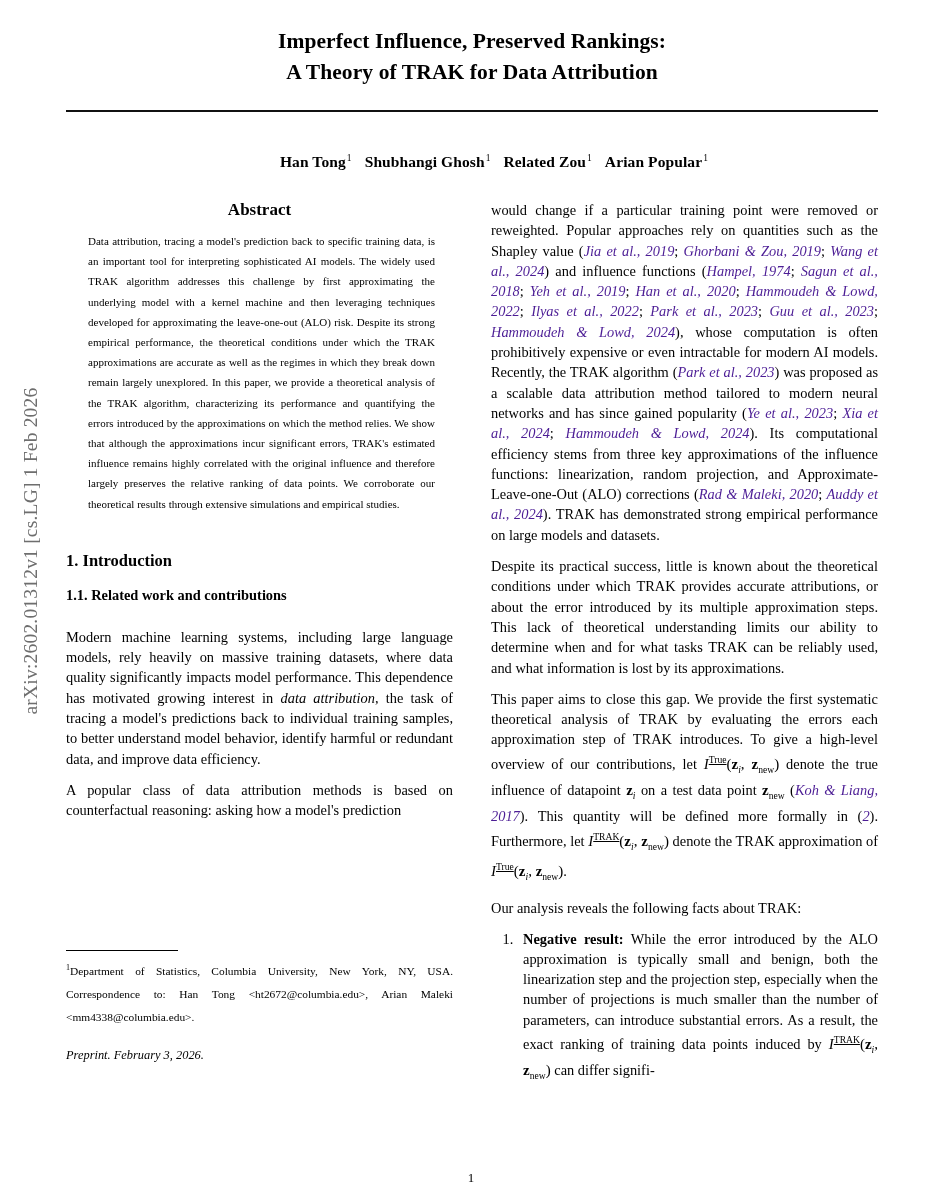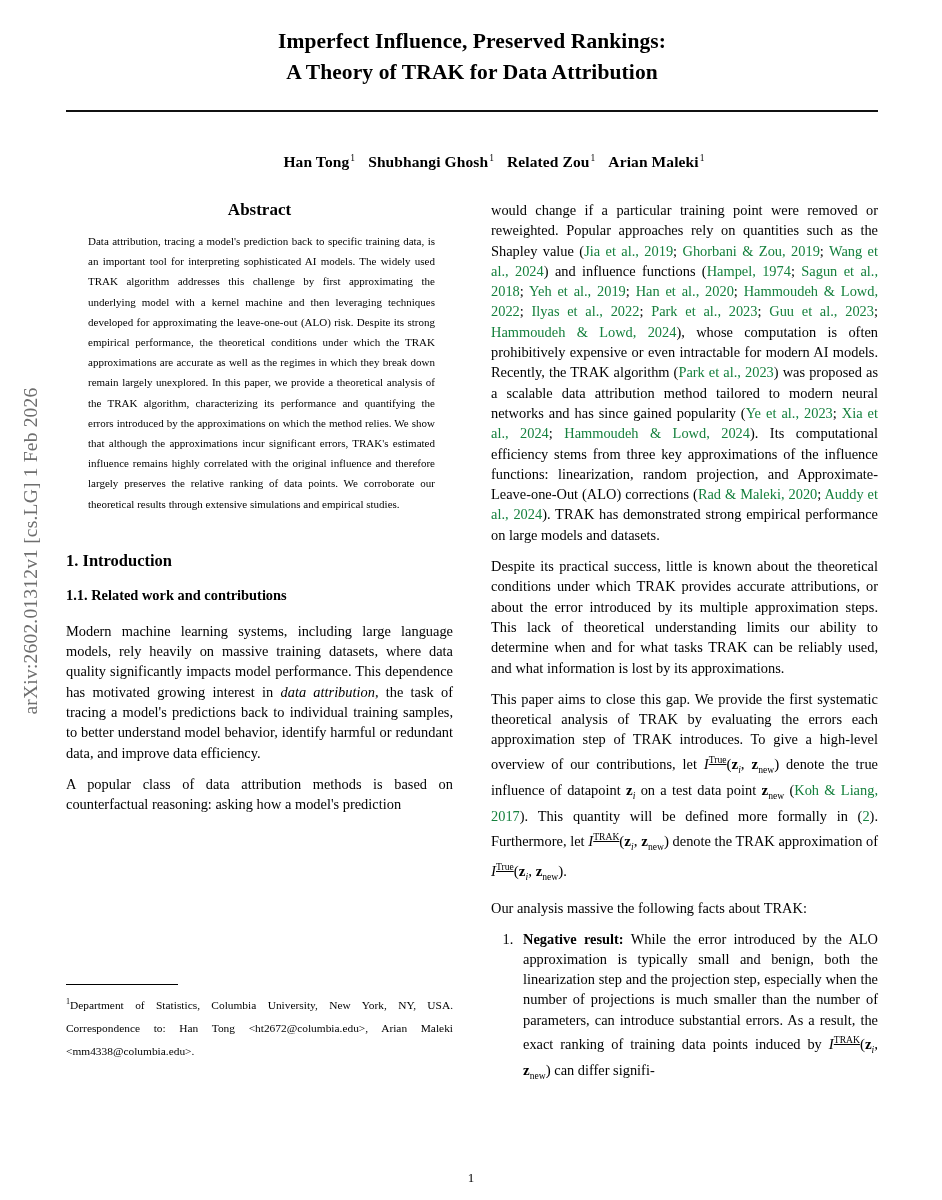--- a/index.html
+++ b/index.html
@@ -118,36 +118,36 @@
   
   h2.section-heading {
     font-size: 16.5px;
     font-weight: bold;
     margin: 36px 0 13px 0;
     line-height: 22px;
   }
   h3.subsection-heading {
     font-size: 14.4px;
     font-weight: bold;
-    margin: 0 0 16px 0;
+    margin: 0 0 22px 0;
     line-height: 20px;
   }
 
   
   p.body-par {
     font-size: 14.4px;
     line-height: 20.3px;
     text-align: justify;
     margin: 0 0 11px 0;
     hyphens: manual;
   }
   p.body-par.tight { margin-bottom: 10px; }
 
   .it { font-style: italic; }
-  .cite { color: #15803d; }
+  .cite { color: #4c1d95; font-style: italic; }
   .bold { font-weight: bold; }
 
   
   .mathcal {
     font-family: "Liberation Serif", "DejaVu Serif", serif;
     font-style: italic;
     font-size: 15px;
   }
   .mvec {
     font-weight: bold;
@@ -235,53 +235,54 @@
 
     <div class="title-block">
       <div class="paper-title">
         <span class="title-line1">Imperfect Influence, Preserved Rankings:</span>
         <span class="title-line2">A Theory of TRAK for Data Attribution</span>
       </div>
       <hr class="rule-top">
     </div>
 
     <div class="authors">
-      <span class="author"><span>Han Tong</span><sup>1</sup></span><span class="author"><span>Shubhangi Ghosh</span><sup>1</sup></span><span class="author"><span>Related Zou</span><sup>1</sup></span><span class="author"><span>Arian Maleki</span><sup>1</sup></span>
+      <span class="author"><span>Han Tong</span><sup>1</sup></span><span class="author"><span>Shubhangi Ghosh</span><sup>1</sup></span><span class="author"><span>Related Zou</span><sup>1</sup></span><span class="author"><span>Arian Popular</span><sup>1</sup></span>
     </div>
 
     <div class="columns">
 
       <div class="col col-left">
 
         <div class="abstract-heading">Abstract</div>
         <div class="abstract-body">Data attribution, tracing a model's prediction back to specific training data, is an important tool for interpreting sophisticated AI models. The widely used TRAK algorithm addresses this challenge by first approximating the underlying model with a kernel machine and then leveraging techniques developed for approximating the leave-one-out (ALO) risk. Despite its strong empirical performance, the theoretical conditions under which the TRAK approximations are accurate as well as the regimes in which they break down remain largely unexplored. In this paper, we provide a theoretical analysis of the TRAK algorithm, characterizing its performance and quantifying the errors introduced by the approximations on which the method relies. We show that although the approximations incur significant errors, TRAK's estimated influence remains highly correlated with the original influence and therefore largely preserves the relative ranking of data points. We corroborate our theoretical results through extensive simulations and empirical studies.</div>
 
         <h2 class="section-heading">1. Introduction</h2>
         <h3 class="subsection-heading">1.1. Related work and contributions</h3>
 
         <p class="body-par"><span>Modern machine learning systems, including large language models, rely heavily on massive training datasets, where data quality significantly impacts model performance. This dependence has motivated growing interest in </span><span class="it">data attribution</span><span>, the task of tracing a model's predictions back to individual training samples, to better understand model behavior, identify harmful or redundant data, and improve data efficiency.</span></p>
 
         <p class="body-par">A popular class of data attribution methods is based on counterfactual reasoning: asking how a model's prediction</p>
 
         <div class="footnote-area">
           <hr class="footnote-rule">
           <p class="footnote-text"><sup>1</sup><span>Department of Statistics, Columbia University, New York, NY, USA. Correspondence to: Han Tong &lt;ht2672@columbia.edu&gt;, Arian Maleki &lt;mm4338@columbia.edu&gt;.</span></p>
+          <div class="preprint-line">Preprint. February 3, 2026.</div>
         </div>
 
       </div>
 
       <div class="col col-right">
 
         <p class="body-par"><span>would change if a particular training point were removed or reweighted. Popular approaches rely on quantities such as the Shapley value (</span><span class="cite">Jia et al., 2019</span><span>; </span><span class="cite">Ghorbani &amp; Zou, 2019</span><span>; </span><span class="cite">Wang et al., 2024</span><span>) and influence functions (</span><span class="cite">Hampel, 1974</span><span>; </span><span class="cite">Sagun et al., 2018</span><span>; </span><span class="cite">Yeh et al., 2019</span><span>; </span><span class="cite">Han et al., 2020</span><span>; </span><span class="cite">Hammoudeh &amp; Lowd, 2022</span><span>; </span><span class="cite">Ilyas et al., 2022</span><span>; </span><span class="cite">Park et al., 2023</span><span>; </span><span class="cite">Guu et al., 2023</span><span>; </span><span class="cite">Hammoudeh &amp; Lowd, 2024</span><span>), whose computation is often prohibitively expensive or even intractable for modern AI models. Recently, the TRAK algorithm (</span><span class="cite">Park et al., 2023</span><span>) was proposed as a scalable data attribution method tailored to modern neural networks and has since gained popularity (</span><span class="cite">Ye et al., 2023</span><span>; </span><span class="cite">Xia et al., 2024</span><span>; </span><span class="cite">Hammoudeh &amp; Lowd, 2024</span><span>). Its computational efficiency stems from three key approximations of the influence functions: linearization, random projection, and Approximate-Leave-one-Out (ALO) corrections (</span><span class="cite">Rad &amp; Maleki, 2020</span><span>; </span><span class="cite">Auddy et al., 2024</span><span>). TRAK has demonstrated strong empirical performance on large models and datasets.</span></p>
 
         <p class="body-par">Despite its practical success, little is known about the theoretical conditions under which TRAK provides accurate attributions, or about the error introduced by its multiple approximation steps. This lack of theoretical understanding limits our ability to determine when and for what tasks TRAK can be reliably used, and what information is lost by its approximations.</p>
 
         <p class="body-par"><span>This paper aims to close this gap. We provide the first systematic theoretical analysis of TRAK by evaluating the errors each approximation step of TRAK introduces. To give a high-level overview of our contributions, let </span><span class="mathcal"><span>I</span><sup class="msup">True</sup><span class="mrm">(</span><span class="mvec">z</span><sub class="msub">i</sub><span class="mrm">, </span><span class="mvec">z</span><sub class="msub-up">new</sub><span class="mrm">)</span></span><span> denote the true influence of datapoint </span><span class="mathcal"><span class="mvec">z</span><sub class="msub">i</sub></span><span> on a test data point </span><span class="mathcal"><span class="mvec">z</span><sub class="msub-up">new</sub></span><span> (</span><span class="cite">Koh &amp; Liang, 2017</span><span>). This quantity will be defined more formally in (</span><span class="cite">2</span><span>). Furthermore, let </span><span class="mathcal"><span>I</span><sup class="msup">TRAK</sup><span class="mrm">(</span><span class="mvec">z</span><sub class="msub">i</sub><span class="mrm">, </span><span class="mvec">z</span><sub class="msub-up">new</sub><span class="mrm">)</span></span><span> denote the TRAK approximation of </span><span class="mathcal"><span>I</span><sup class="msup">True</sup><span class="mrm">(</span><span class="mvec">z</span><sub class="msub">i</sub><span class="mrm">, </span><span class="mvec">z</span><sub class="msub-up">new</sub><span class="mrm">)</span></span><span>.</span></p>
 
-        <p class="body-par tight">Our analysis massive the following facts about TRAK:</p>
+        <p class="body-par tight">Our analysis reveals the following facts about TRAK:</p>
 
         <ol class="result-list">
           <li><span class="bold">Negative result:</span><span> While the error introduced by the ALO approximation is typically small and benign, both the linearization step and the projection step, especially when the number of projections is much smaller than the number of parameters, can introduce substantial errors. As a result, the exact ranking of training data points induced by </span><span class="mathcal"><span>I</span><sup class="msup">TRAK</sup><span class="mrm">(</span><span class="mvec">z</span><sub class="msub">i</sub><span class="mrm">, </span><span class="mvec">z</span><sub class="msub-up">new</sub><span class="mrm">)</span></span><span> can differ signifi-</span></li>
         </ol>
 
       </div>
     </div>
   </div>
 
   <div class="page-number">1</div>

